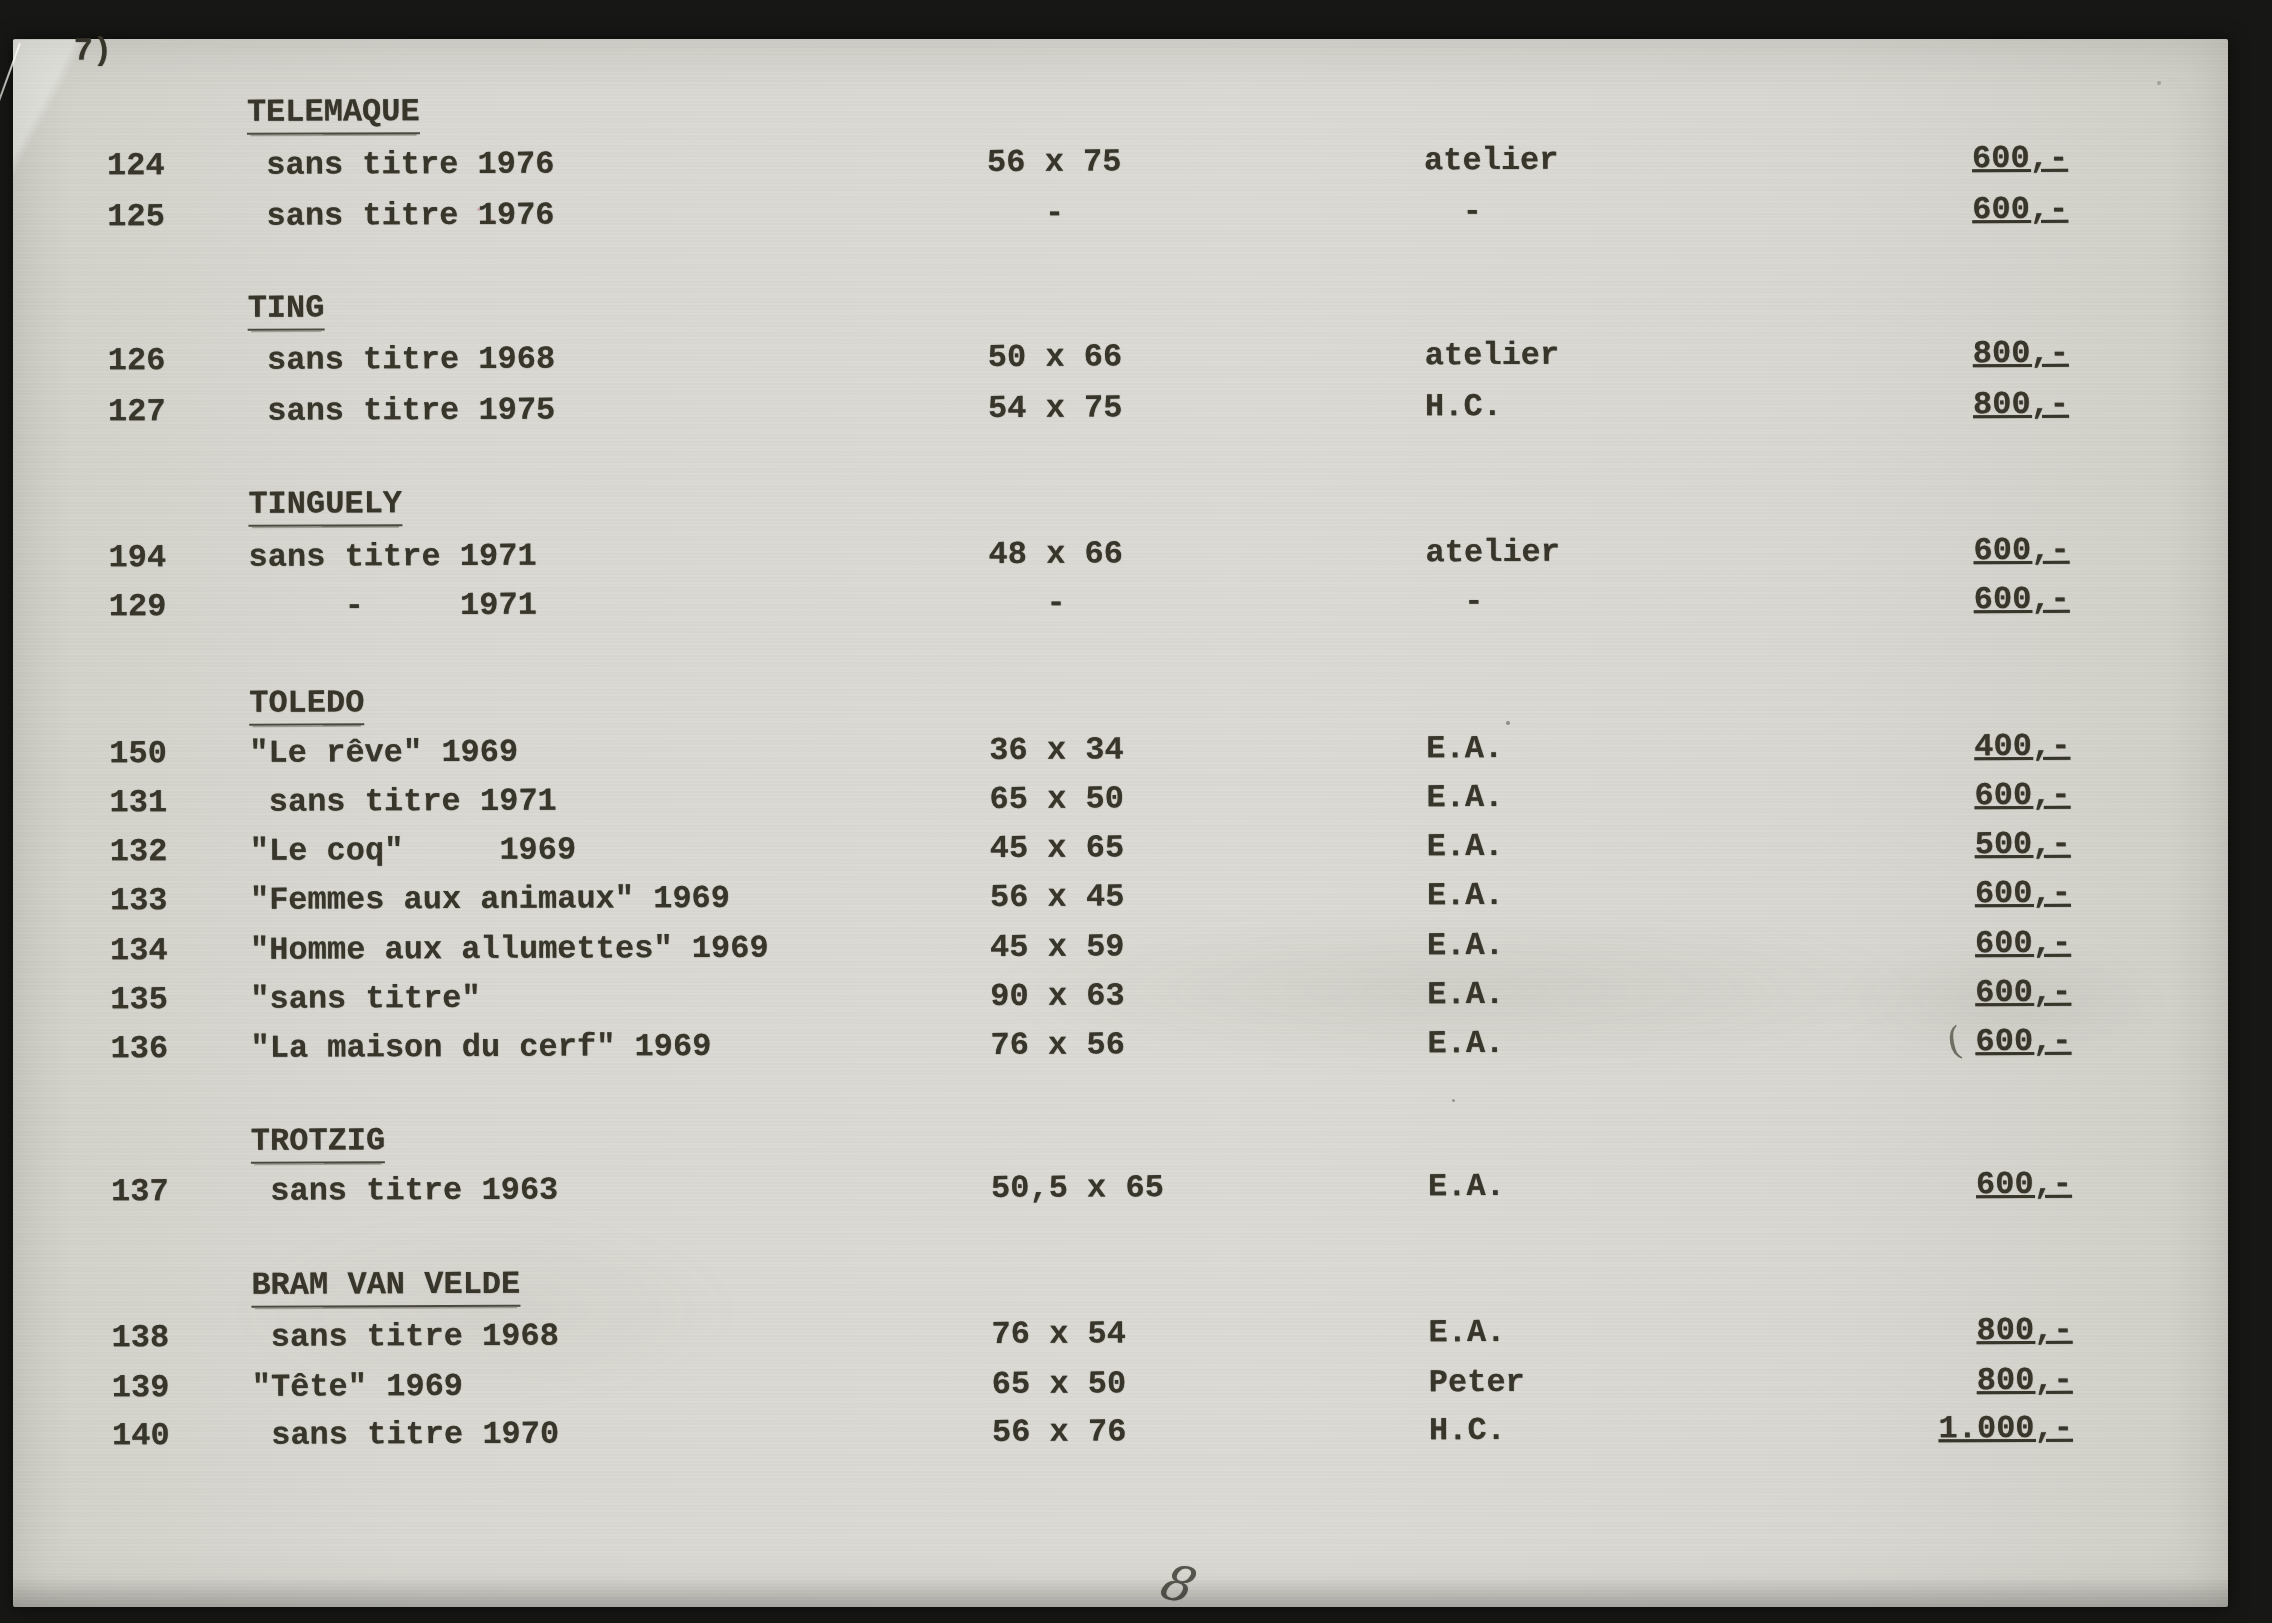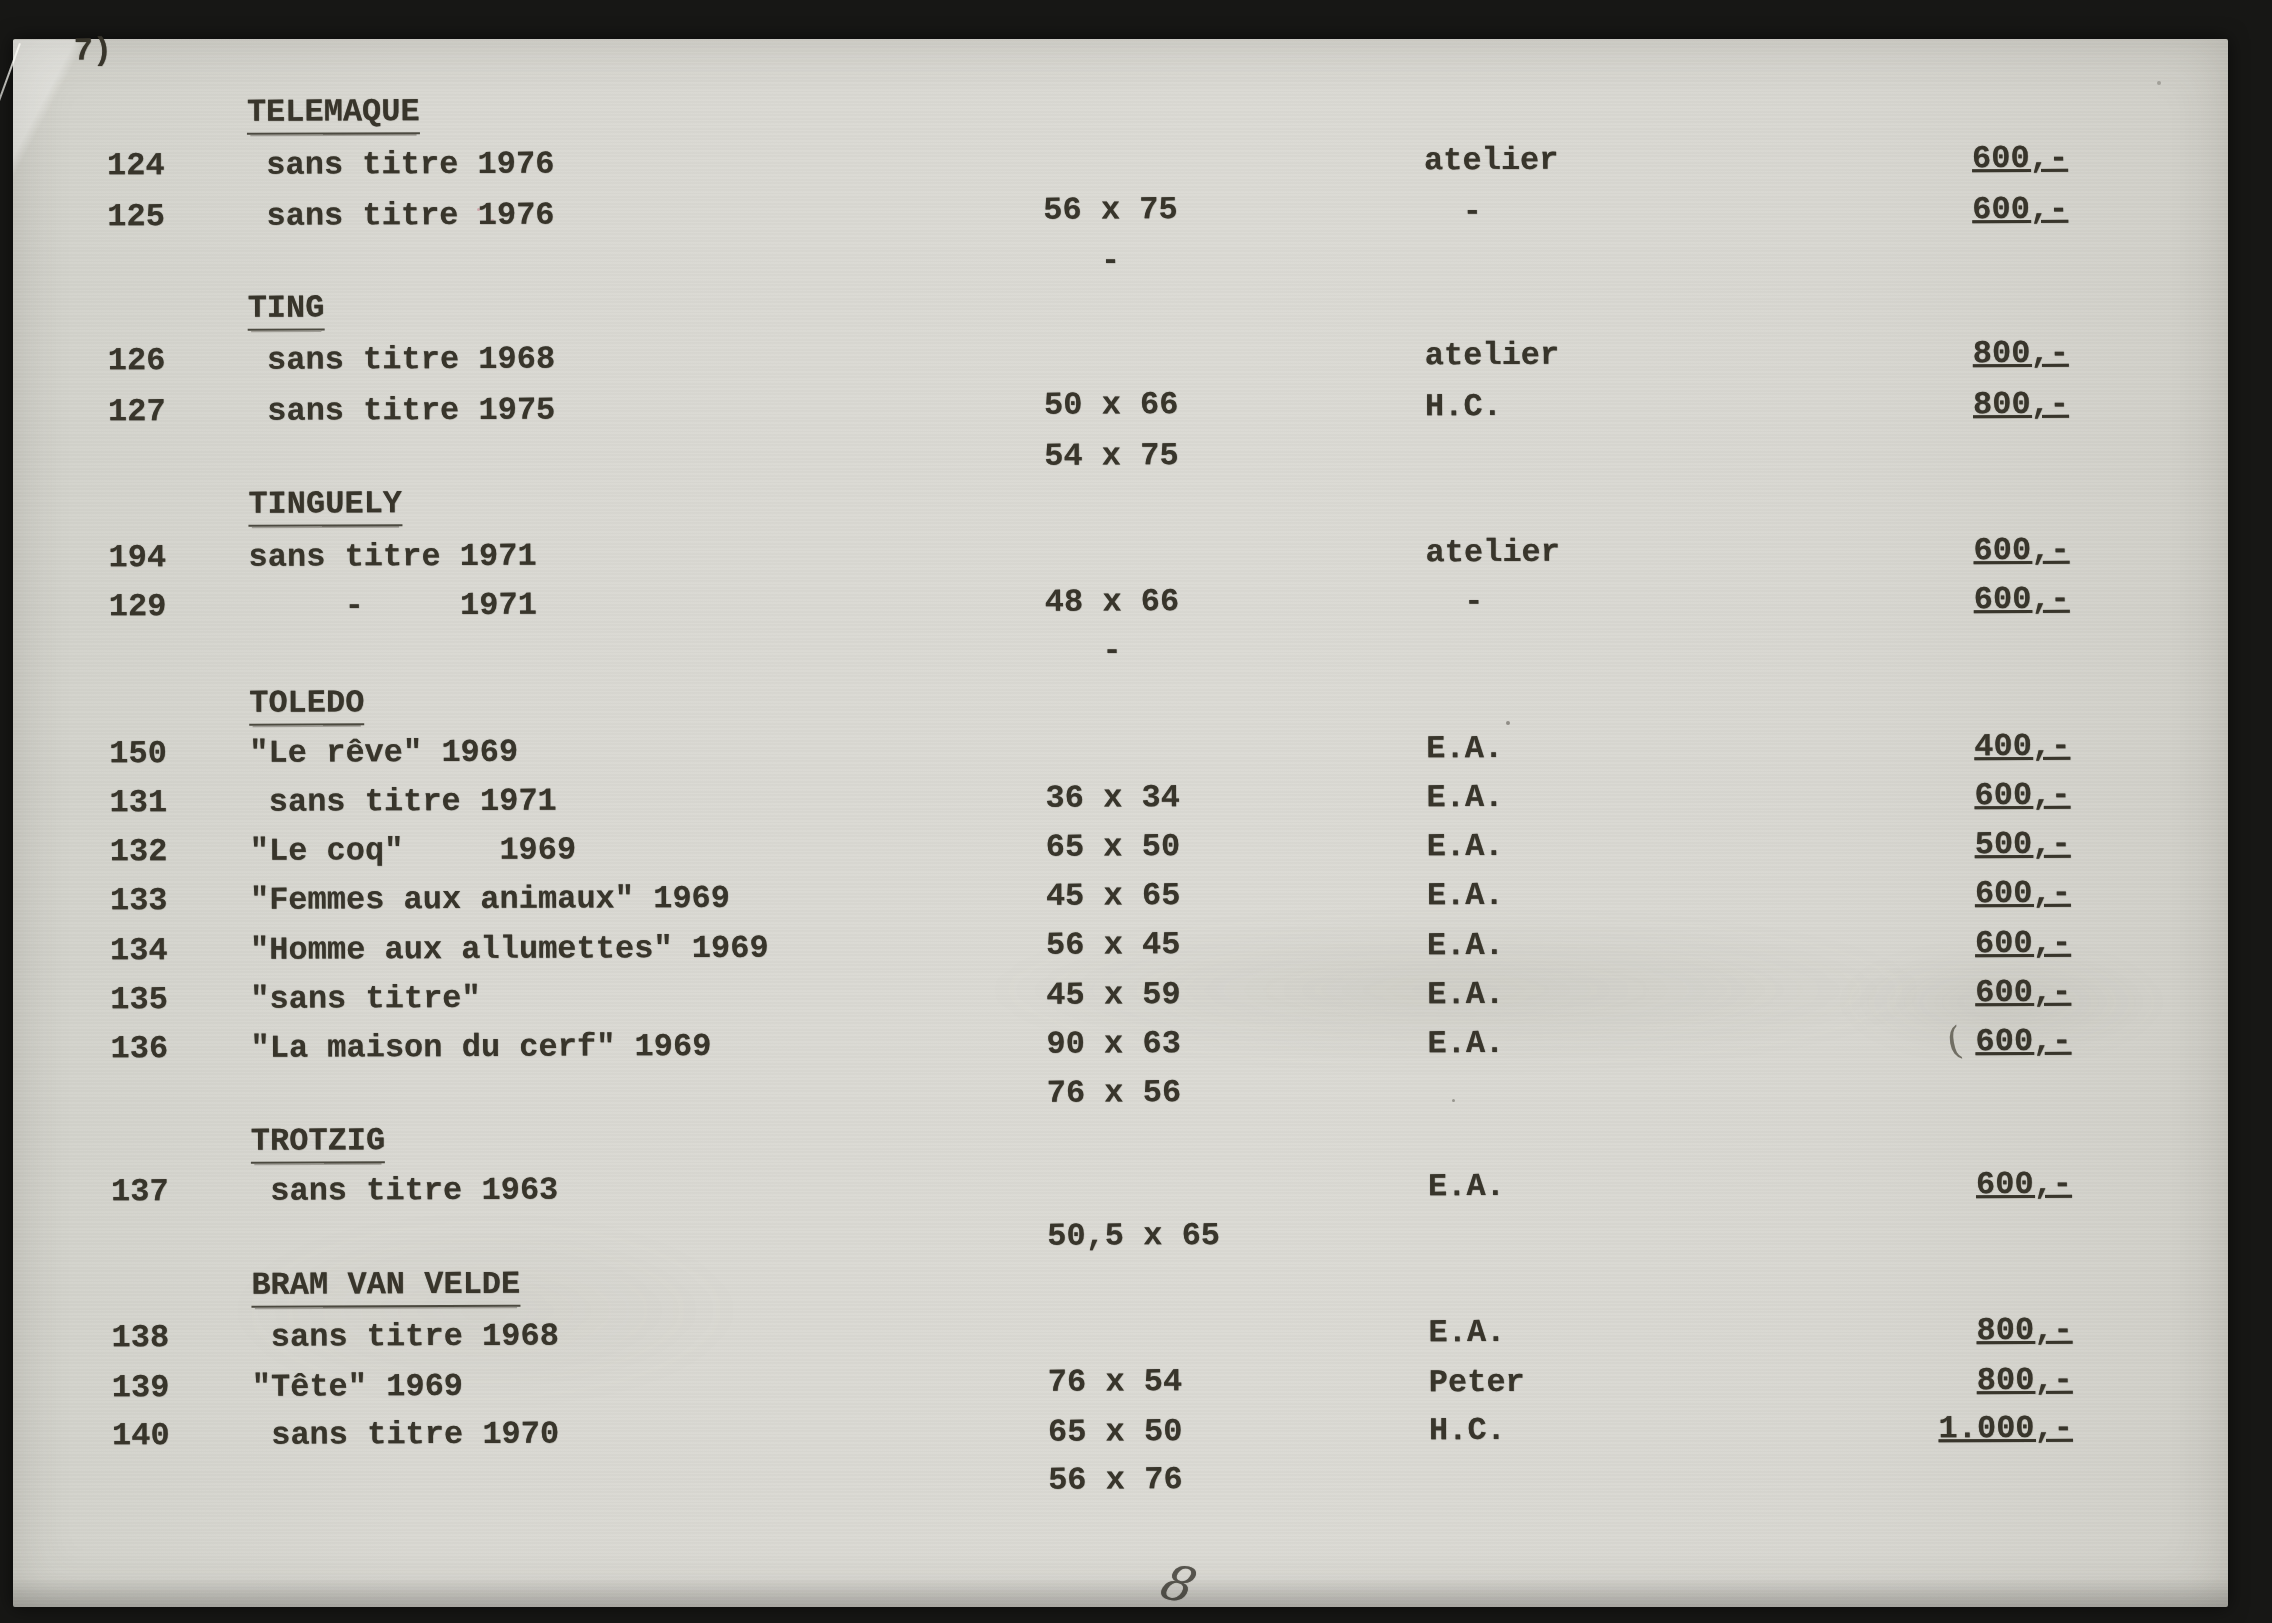--- a/index.html
+++ b/index.html
@@ -21,21 +21,21 @@
   .content{
     position:absolute;left:0;top:0;width:2273px;height:1624px;
     transform:rotate(-0.22deg);transform-origin:194px 146px;
     color:#38352b;
     font-size:32px;font-weight:700;line-height:1.05;
     text-shadow:0 0 1px rgba(56,53,43,0.55), 0.5px 0.5px 0 rgba(56,53,43,0.18);
   }
   .row{position:absolute;left:0;width:100%;height:39px;}
   .col-no   {position:absolute;left:107px;white-space:pre;}
   .col-title{position:absolute;left:247px;white-space:pre;}
-  .col-dims {position:absolute;left:1043px;white-space:pre;margin-top:48px;}
+  .col-dims {position:absolute;left:987px;white-space:pre;}
   .col-ed   {position:absolute;left:1424px;white-space:pre;}
   .col-price{position:absolute;right:205px;white-space:pre;text-decoration:underline;}
   .artist{position:absolute;left:247px;}
   .artist span{
     display:inline-block;padding-bottom:3.4px;
     border-bottom:2.9px solid rgba(56,53,43,0.88);
     box-shadow:0 4.9px 0 -3.4px rgba(56,53,43,0.35);
   }
   .corner-label{position:absolute;left:74px;top:34px;}
   

